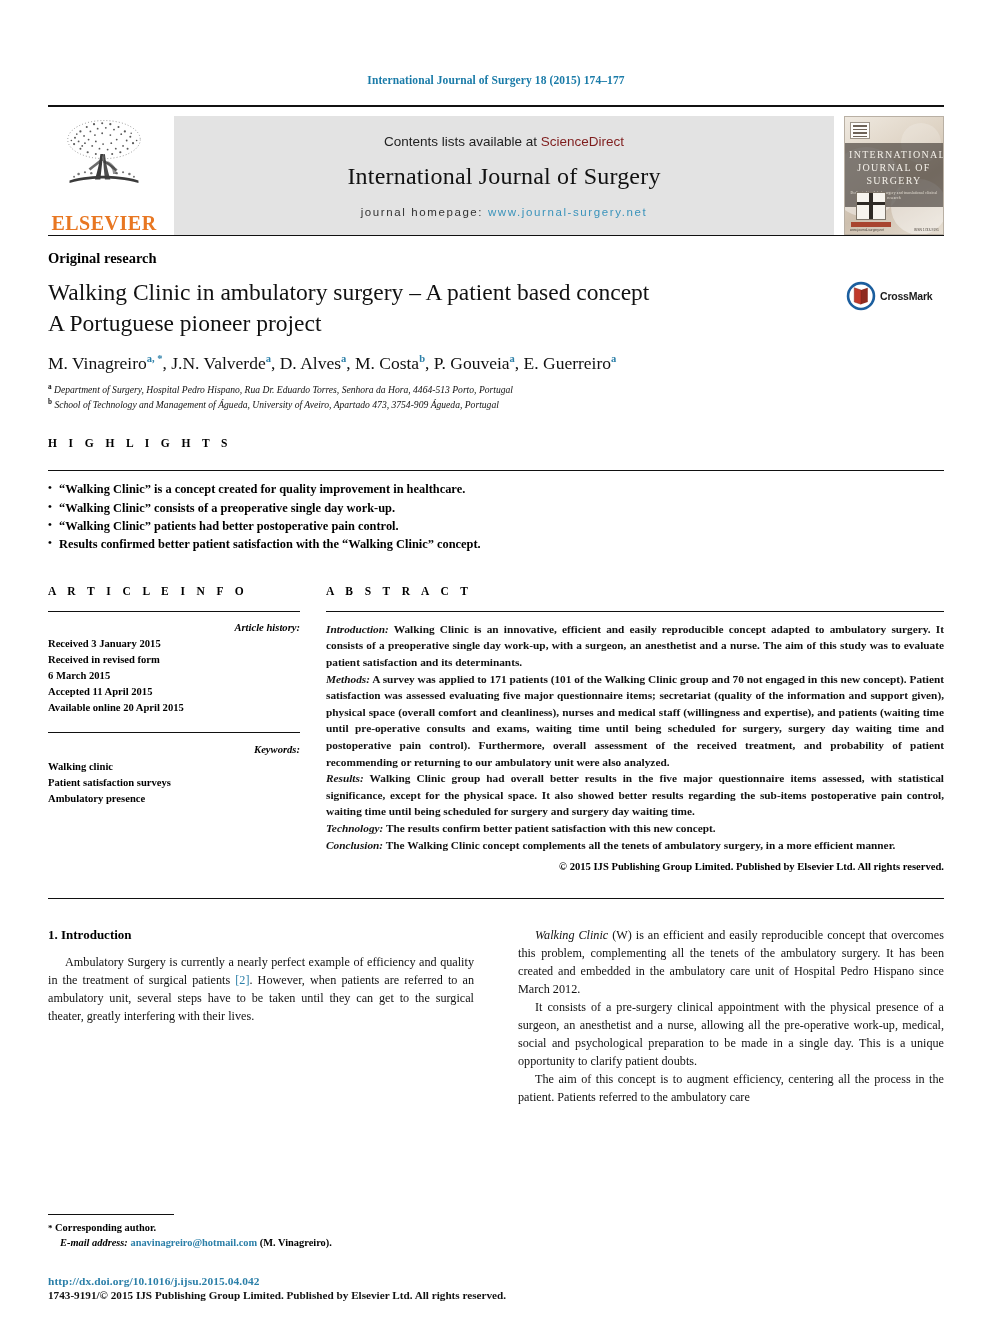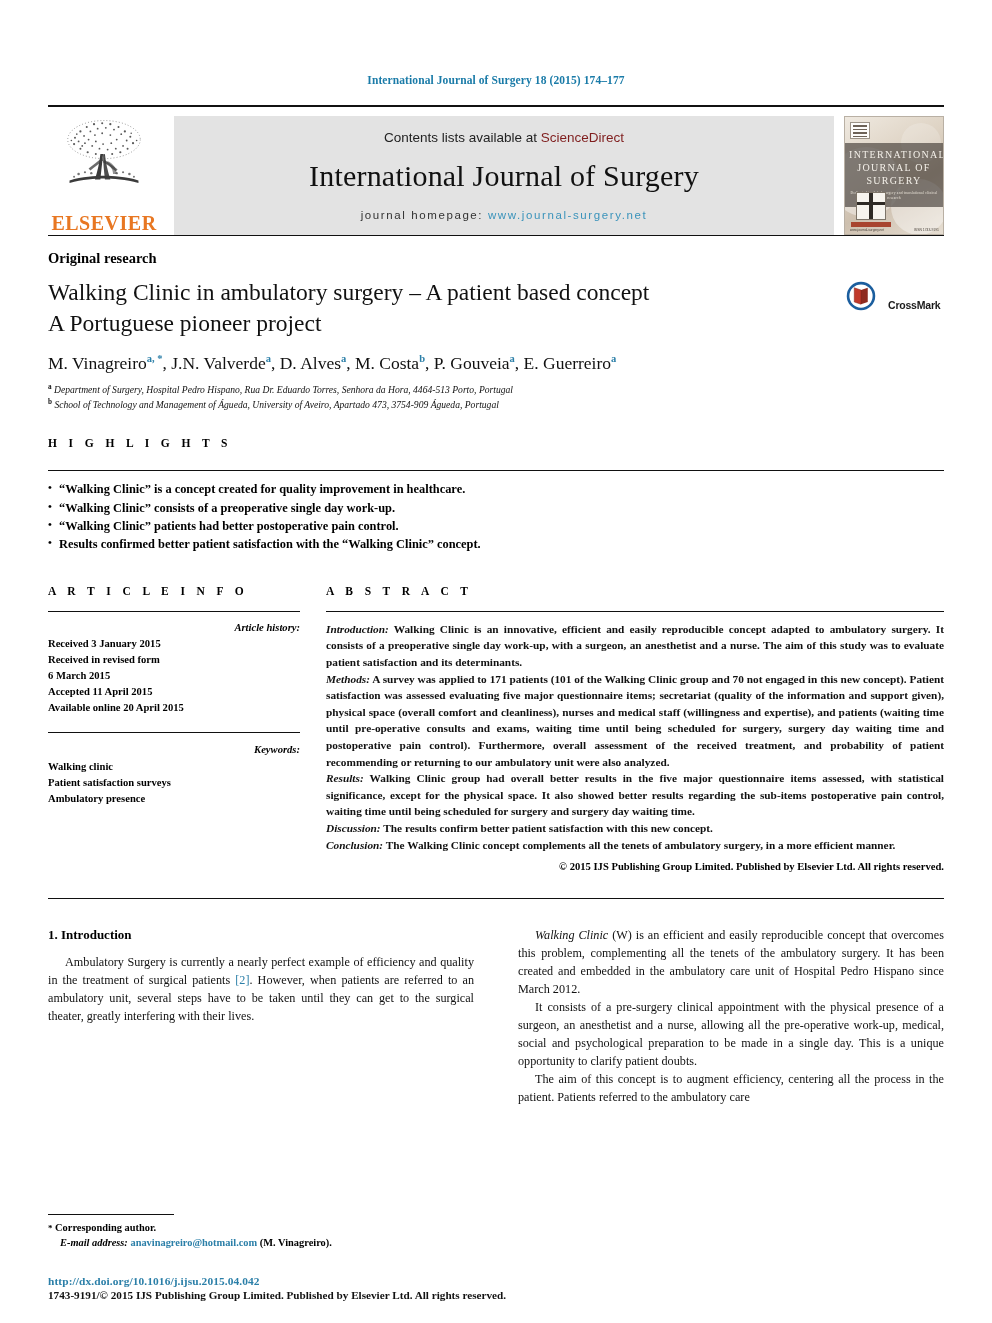--- a/index.html
+++ b/index.html
@@ -67,21 +67,21 @@
   }
   .contents-line {
     font-family: "Liberation Sans", sans-serif;
     font-size: 13.5px;
     color: #222;
     margin-bottom: 14px;
   }
   .contents-line .sd { color: #7f1d1d; }
   .journal-name {
     font-family: "Liberation Serif", serif;
-    font-size: 30px;
+    font-size: 24px;
     color: #111;
     letter-spacing: .2px;
     margin-bottom: 16px;
   }
   .homepage-line {
     font-family: "Liberation Sans", sans-serif;
     font-size: 11.5px;
     color: #333;
     letter-spacing: 1.6px;
   }
@@ -154,21 +154,21 @@
   }
   .title-row { display: flex; align-items: flex-start; margin-top: 10px; }
   .title-block { flex: 1 1 auto; padding-right: 16px; }
   .paper-title {
     font-family: "Liberation Serif", serif;
     font-size: 23.5px; font-weight: normal;
     line-height: 1.30; margin: 0; color: #111;
   }
   .crossmark {
     flex: 0 0 auto; width: 98px;
-    display: flex; align-items: flex-end; gap: 12px; padding-top: 4px;
+    display: flex; align-items: center; gap: 4px; padding-top: 4px;
   }
   .cm-badge { width: 30px; height: 30px; }
   .cm-word {
     font-family: "Liberation Sans", sans-serif;
     font-size: 10.5px; font-weight: bold; color: #1a1a1a; letter-spacing: -.2px;
   }
 
   .authors {
     font-family: "Liberation Serif", serif;
     font-size: 17.5px; margin-top: 14px; color: #111; line-height: 1.3;
@@ -453,21 +453,21 @@
       </div>
     </div>
 
     <div class="col-abs">
       <div class="sec-label">A B S T R A C T</div>
       <div class="abs-rule"></div>
       <div class="abs-body">
         <p><span class="lead">Introduction:</span><span> Walking Clinic is an innovative, efficient and easily reproducible concept adapted to ambulatory surgery. It consists of a preoperative single day work-up, with a surgeon, an anesthetist and a nurse. The aim of this study was to evaluate patient satisfaction and its determinants.</span></p>
         <p><span class="lead">Methods:</span><span> A survey was applied to 171 patients (101 of the Walking Clinic group and 70 not engaged in this new concept). Patient satisfaction was assessed evaluating five major questionnaire items; secretariat (quality of the information and support given), physical space (overall comfort and cleanliness), nurses and medical staff (willingness and expertise), and patients (waiting time until pre-operative consults and exams, waiting time until being scheduled for surgery, surgery day waiting time and postoperative pain control). Furthermore, overall assessment of the received treatment, and probability of patient recommending or returning to our ambulatory unit were also analyzed.</span></p>
         <p><span class="lead">Results:</span><span> Walking Clinic group had overall better results in the five major questionnaire items assessed, with statistical significance, except for the physical space. It also showed better results regarding the sub-items postoperative pain control, waiting time until being scheduled for surgery and surgery day waiting time.</span></p>
-        <p><span class="lead">Discussion:</span><span> The results confirm better patient satisfaction with this new concept.</span></p>
+        <p><span class="lead">Technology:</span><span> The results confirm better patient satisfaction with this new concept.</span></p>
         <p><span class="lead">Conclusion:</span><span> The Walking Clinic concept complements all the tenets of ambulatory surgery, in a more efficient manner.</span></p>
       </div>
       <div class="copyright">© 2015 IJS Publishing Group Limited. Published by Elsevier Ltd. All rights reserved.</div>
     </div>
   </div>
 
   <div class="big-rule"></div>
 
   <div class="body-cols">
     <div class="bcol">

